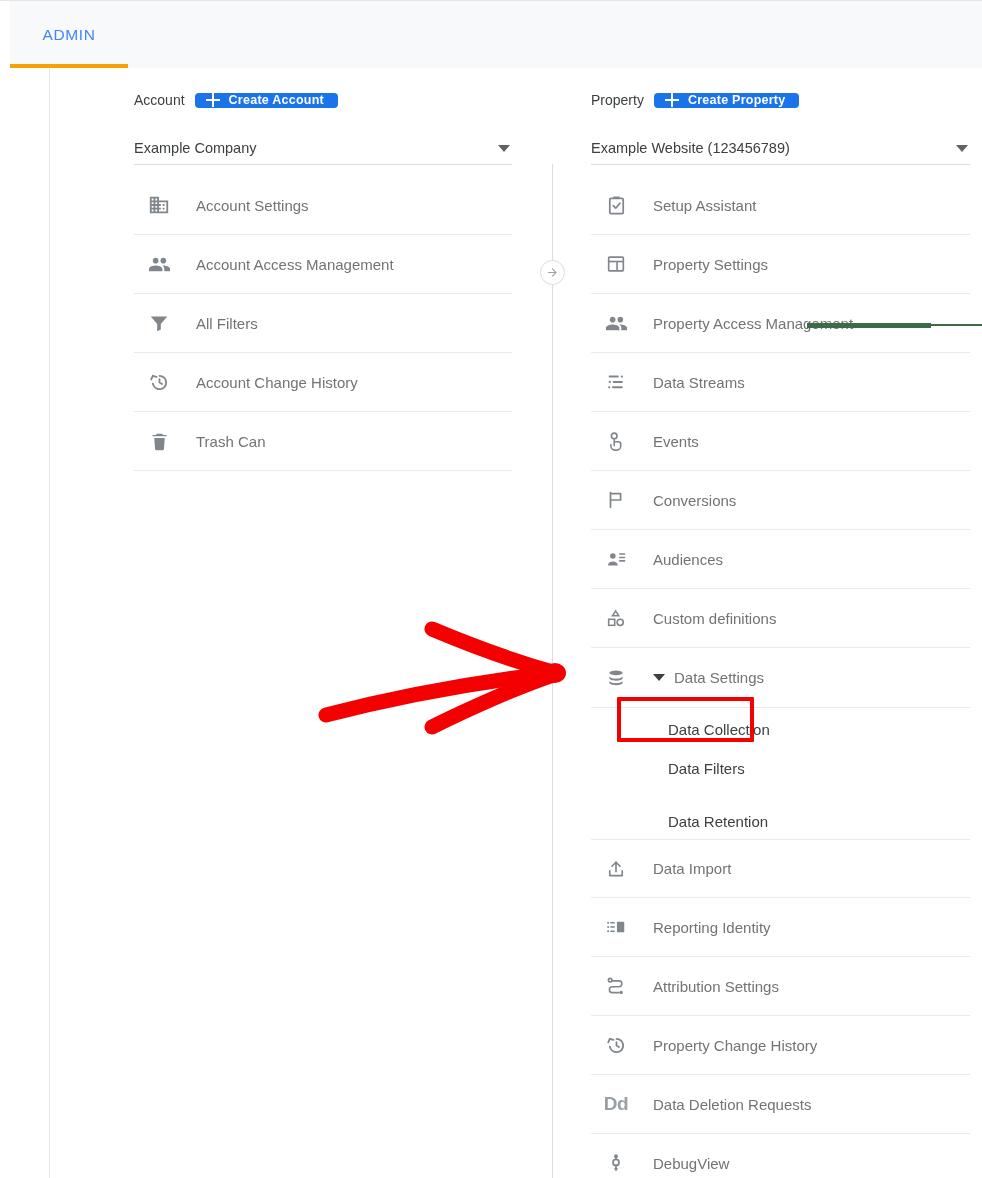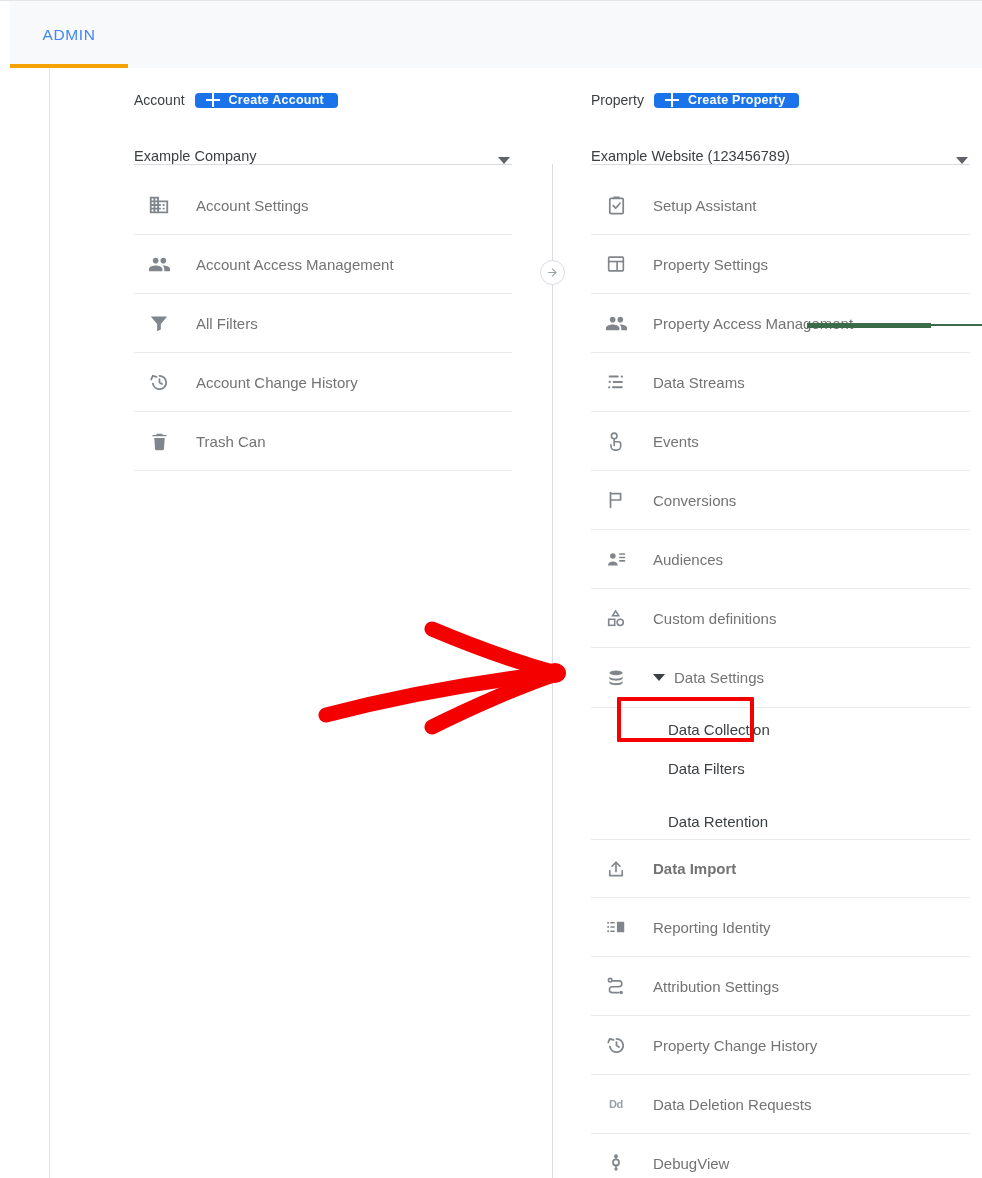--- a/index.html
+++ b/index.html
@@ -79,21 +79,21 @@
   .plus-icon { display: inline-block; width: 14px; height: 14px; position: relative; }
   .plus-icon::before, .plus-icon::after {
     content: ""; position: absolute; background: #ffffff;
   }
   .plus-icon::before { left: 0; top: 6px; width: 14px; height: 2px; }
   .plus-icon::after  { left: 6px; top: 0; width: 2px; height: 14px; }
 
   .selector {
     position: absolute; top: 64px; left: 0; width: 100%;
     height: 33px; border-bottom: 1px solid #dadce0;
-    display: flex; align-items: flex-end; justify-content: space-between;
+    display: flex; align-items: center; justify-content: space-between;
     cursor: pointer;
   }
   .selector-value { font-size: 14.5px; color: #3c4043; }
   .caret {
     width: 0; height: 0; margin-right: 2px;
     border-left: 6px solid transparent; border-right: 6px solid transparent;
     border-top: 7px solid #5f6368;
   }
 
   .menu { position: absolute; left: 0; width: 100%; }
@@ -362,21 +362,21 @@
         <div class="sub-row first">
           <span class="label">Data Collection</span>
         </div>
         <div class="sub-row" style="margin-bottom:17px;">
           <span class="label">Data Filters</span>
         </div>
         <div class="sub-row">
           <span class="label">Data Retention</span>
         </div>
 
-        <div class="row" style="border-top:1px solid #e8eaed;font-weight:bold;">
+        <div class="row" style="border-top:1px solid #e8eaed;">
           <span class="ico">
             <svg width="22" height="22" viewBox="0 0 24 24" fill="none" stroke="#80868b" stroke-width="1.8">
               <polyline points="7.6,9.0 12,4.6 16.4,9.0" stroke-linecap="round" stroke-linejoin="round"></polyline>
               <line x1="12" y1="4.8" x2="12" y2="15.0" stroke-linecap="round"></line>
               <polyline points="5.2,14.0 5.2,19.2 18.8,19.2 18.8,14.0" stroke-linecap="round" stroke-linejoin="round"></polyline>
             </svg>
           </span>
           <span class="label">Data Import</span>
         </div>
 
@@ -411,21 +411,21 @@
             <svg width="23" height="23" viewBox="0 0 24 24" fill="none" stroke="#80868b" stroke-width="1.9">
               <path d="M12 5a7 7 0 1 1-6.9 8.2" stroke-linecap="round"></path>
               <polyline points="3.4,8.8 5.0,5.0 8.9,6.2" stroke-linecap="round" stroke-linejoin="round"></polyline>
               <polyline points="12,8.6 12,12 14.6,13.6" stroke-linecap="round" stroke-linejoin="round"></polyline>
             </svg>
           </span>
           <span class="label">Property Change History</span>
         </div>
 
         <div class="row">
-          <span class="ico" style="font-size:11px;font-weight:bold;color:#9aa0a6;letter-spacing:-.3px;">Dd</span>
+          <span class="ico" style="font-size:19px;font-weight:bold;color:#9aa0a6;letter-spacing:-.3px;">Dd</span>
           <span class="label">Data Deletion Requests</span>
         </div>
 
         <div class="row">
           <span class="ico">
             <svg width="22" height="22" viewBox="0 0 24 24" fill="#80868b">
               <circle cx="12" cy="4.6" r="2.1"></circle>
               <circle cx="12" cy="11.4" r="3.3" fill="none" stroke="#80868b" stroke-width="1.9"></circle>
               <line x1="12" y1="6.7" x2="12" y2="8.1" stroke="#80868b" stroke-width="1.9"></line>
               <line x1="12" y1="14.7" x2="12" y2="18.2" stroke="#80868b" stroke-width="1.9"></line>

